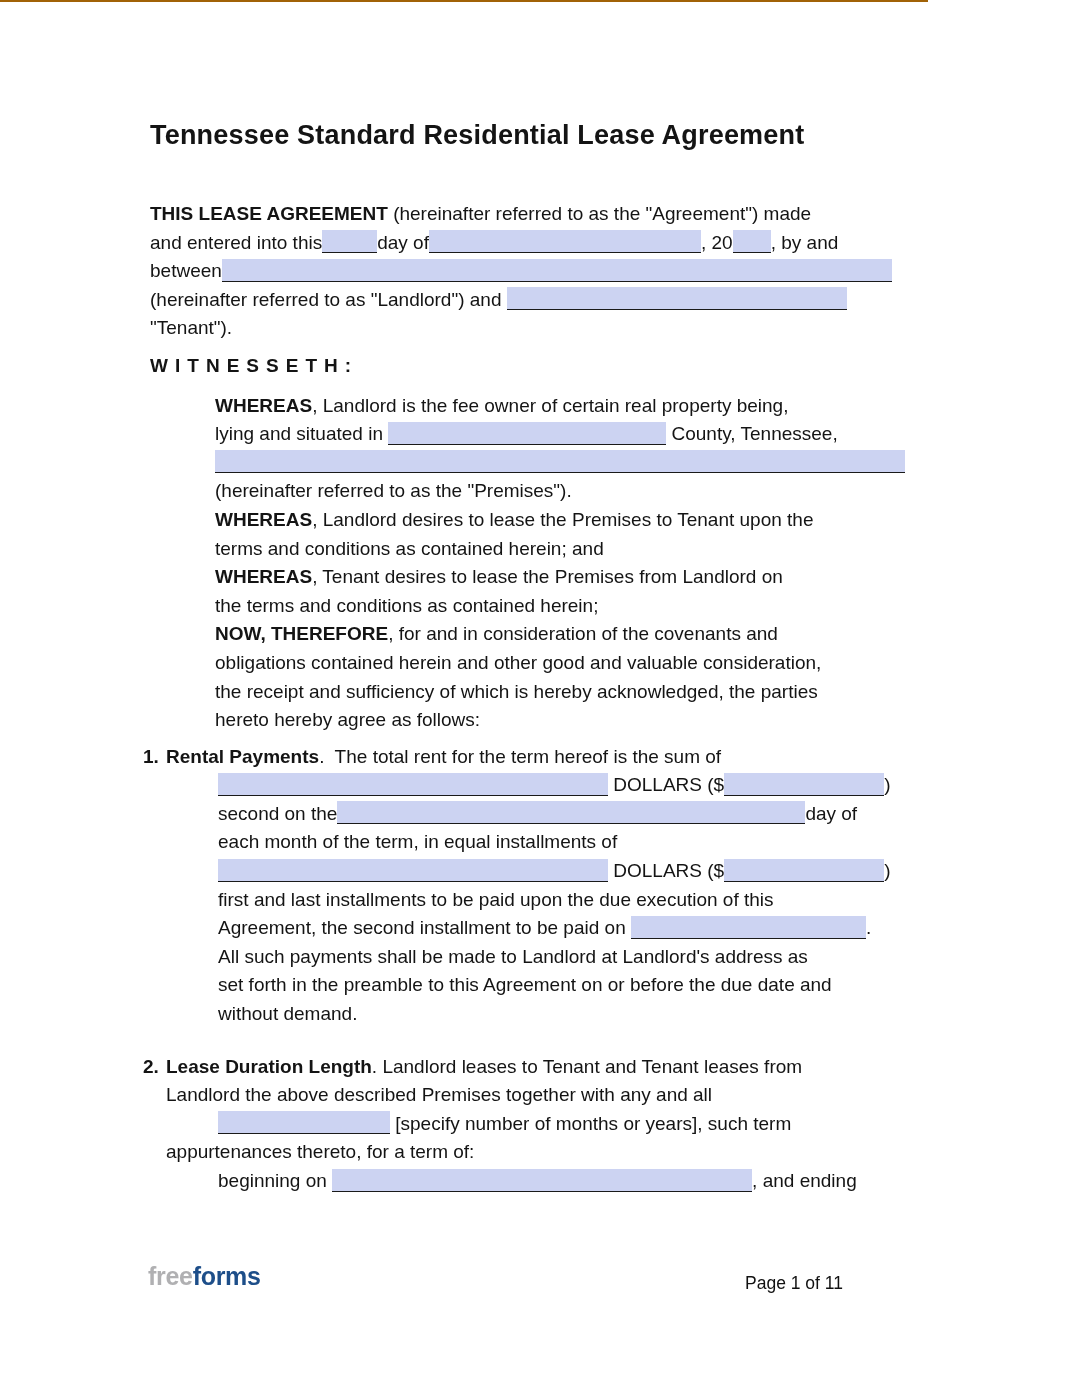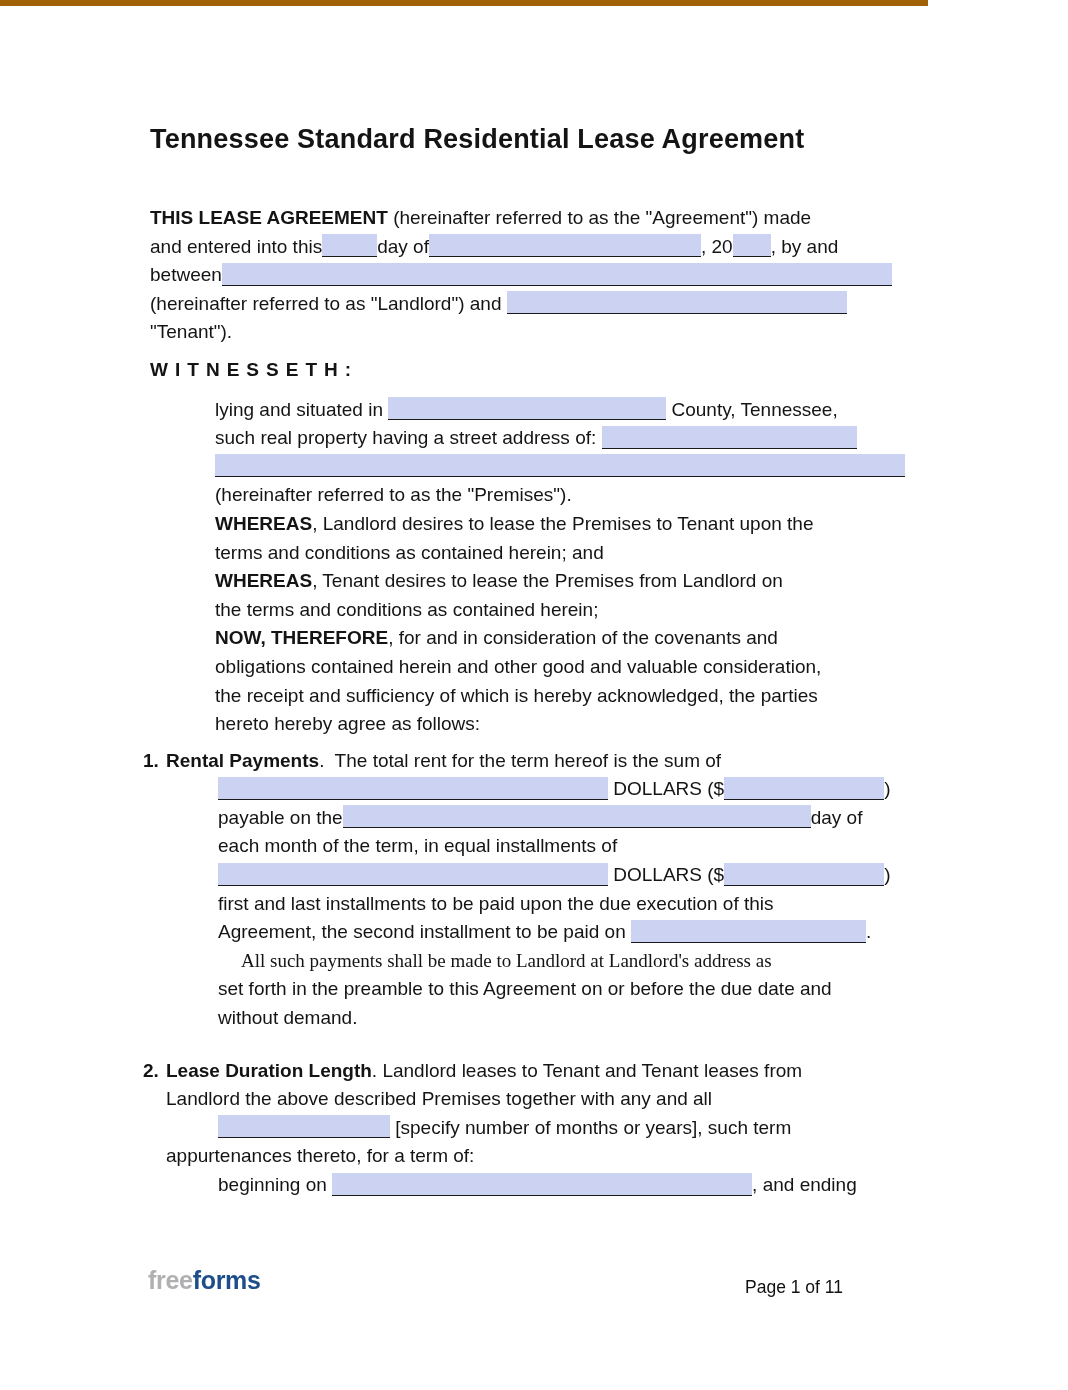--- a/index.html
+++ b/index.html
@@ -6,21 +6,21 @@
   .page{
     position:relative;
     width:928px;height:1390px;
     background:#ffffff;
     box-sizing:border-box;
     padding:118px 150px 8px 150px;
     font-family:"Liberation Sans","DejaVu Sans",sans-serif;
     color:var(--text_color,#141414);
     font-size:19px;
     overflow:hidden;
-    border-top:6px solid #a16207;
+    border-top:2px solid #a16207;
   }
   .title{
     margin:0 0 49px 0;
     font-size:27px;
     font-weight:bold;
     text-align:center;
     letter-spacing:0.2px;
     white-space:nowrap;
   }
   .body{position:relative;}
@@ -67,48 +67,48 @@
         <div class="line"><span class="b">THIS LEASE AGREEMENT</span><span> (hereinafter referred to as the "Agreement") made</span></div>
         <div class="line"><span>and entered into this</span><span class="blank" style="width: 55px;"></span><span>day of</span><span class="blank" style="width: 272px;"></span><span>, 20</span><span class="blank" style="width: 38px;"></span><span>, by and</span></div>
         <div class="line"><span>between</span><span class="blank" style="width: 670px;"></span></div>
         <div class="line"><span>(hereinafter referred to as "Landlord") and </span><span class="blank" style="width: 340px;"></span></div>
         <div class="line"><span>"Tenant").</span></div>
       </div>
       <div class="block" style="margin-top: 9px;">
         <div class="line"><span class="b ws">WITNESSETH:</span></div>
       </div>
       <div class="block" style="margin-top: 11px;">
+        <div class="line" style="margin-left: 65px;"><span class="b">WHEREAS</span><span>, Landlord is the fee owner of certain real property being,</span></div>
         <div class="line" style="margin-left: 65px;"><span>lying and situated in </span><span class="blank" style="width: 278px;"></span><span> County, Tennessee,</span></div>
-        <div class="line" style="margin-left: 65px;"><span>such real property having a street address of: </span><span class="blank" style="width: 255px;"></span></div>
         <div class="line" style="margin-left: 65px;"><span class="blank" style="width: 690px;"></span></div>
         <div class="line" style="margin-left: 65px;"><span>(hereinafter referred to as the "Premises").</span></div>
       </div>
       <div class="block" style="margin-top: 0px;">
         <div class="line" style="margin-left: 65px;"><span class="b">WHEREAS</span><span>, Landlord desires to lease the Premises to Tenant upon the</span></div>
         <div class="line" style="margin-left: 65px;"><span>terms and conditions as contained herein; and</span></div>
       </div>
       <div class="block" style="margin-top: 0px;">
         <div class="line" style="margin-left: 65px;"><span class="b">WHEREAS</span><span>, Tenant desires to lease the Premises from Landlord on</span></div>
         <div class="line" style="margin-left: 65px;"><span>the terms and conditions as contained herein;</span></div>
       </div>
       <div class="block" style="margin-top: 0px;">
         <div class="line" style="margin-left: 65px;"><span class="b">NOW, THEREFORE</span><span>, for and in consideration of the covenants and</span></div>
         <div class="line" style="margin-left: 65px; text-align: right;"><span>obligations contained herein and other good and valuable consideration,</span></div>
         <div class="line" style="margin-left: 65px;"><span>the receipt and sufficiency of which is hereby acknowledged, the parties</span></div>
         <div class="line" style="margin-left: 65px;"><span>hereto hereby agree as follows:</span></div>
       </div>
       <div class="block" style="margin-top: 8px;">
         <div class="line" style="margin-left: -7px;"><span class="b num">1.</span><span class="b">Rental Payments</span><span>.&nbsp; The total rent for the term hereof is the sum of</span></div>
         <div class="line" style="margin-left: 68px;"><span class="blank" style="width: 390px;"></span><span> DOLLARS ($</span><span class="blank" style="width: 160px;"></span><span>)</span></div>
-        <div class="line" style="margin-left: 68px;"><span>payable on the</span><span class="blank" style="width: 468px;"></span><span>day of</span></div>
+        <div class="line" style="margin-left: 68px;"><span>second on the</span><span class="blank" style="width: 468px;"></span><span>day of</span></div>
         <div class="line" style="margin-left: 68px;"><span>each month of the term, in equal installments of</span></div>
         <div class="line" style="margin-left: 68px;"><span class="blank" style="width: 390px;"></span><span> DOLLARS ($</span><span class="blank" style="width: 160px;"></span><span>)</span></div>
         <div class="line" style="margin-left: 68px;"><span>first and last installments to be paid upon the due execution of this</span></div>
         <div class="line" style="margin-left: 68px;"><span>Agreement, the second installment to be paid on </span><span class="blank" style="width: 235px;"></span><span>.</span></div>
-        <div class="line" style="margin-left: 91px; font-family: Liberation Serif, serif;"><span>All such payments shall be made to Landlord at Landlord's address as</span></div>
+        <div class="line" style="margin-left: 68px;"><span>All such payments shall be made to Landlord at Landlord's address as</span></div>
         <div class="line" style="margin-left: 68px; text-align: right;"><span>set forth in the preamble to this Agreement on or before the due date and</span></div>
         <div class="line" style="margin-left: 68px;"><span>without demand.</span></div>
       </div>
       <div class="block" style="margin-top: 24px;">
         <div class="line" style="margin-left: -7px;"><span class="b num">2.</span><span class="b">Lease Duration Length</span><span>. Landlord leases to Tenant and Tenant leases from</span></div>
         <div class="line" style="margin-left: 16px;"><span>Landlord the above described Premises together with any and all</span></div>
         <div class="line" style="margin-left: 68px;"><span class="blank" style="width: 172px;"></span><span> [specify number of months or years], such term</span></div>
         <div class="line" style="margin-left: 16px;"><span>appurtenances thereto, for a term of:</span></div>
         <div class="line" style="margin-left: 68px; text-align: right;"><span>beginning on </span><span class="blank" style="width: 420px;"></span><span>, and ending</span></div>
       </div>

